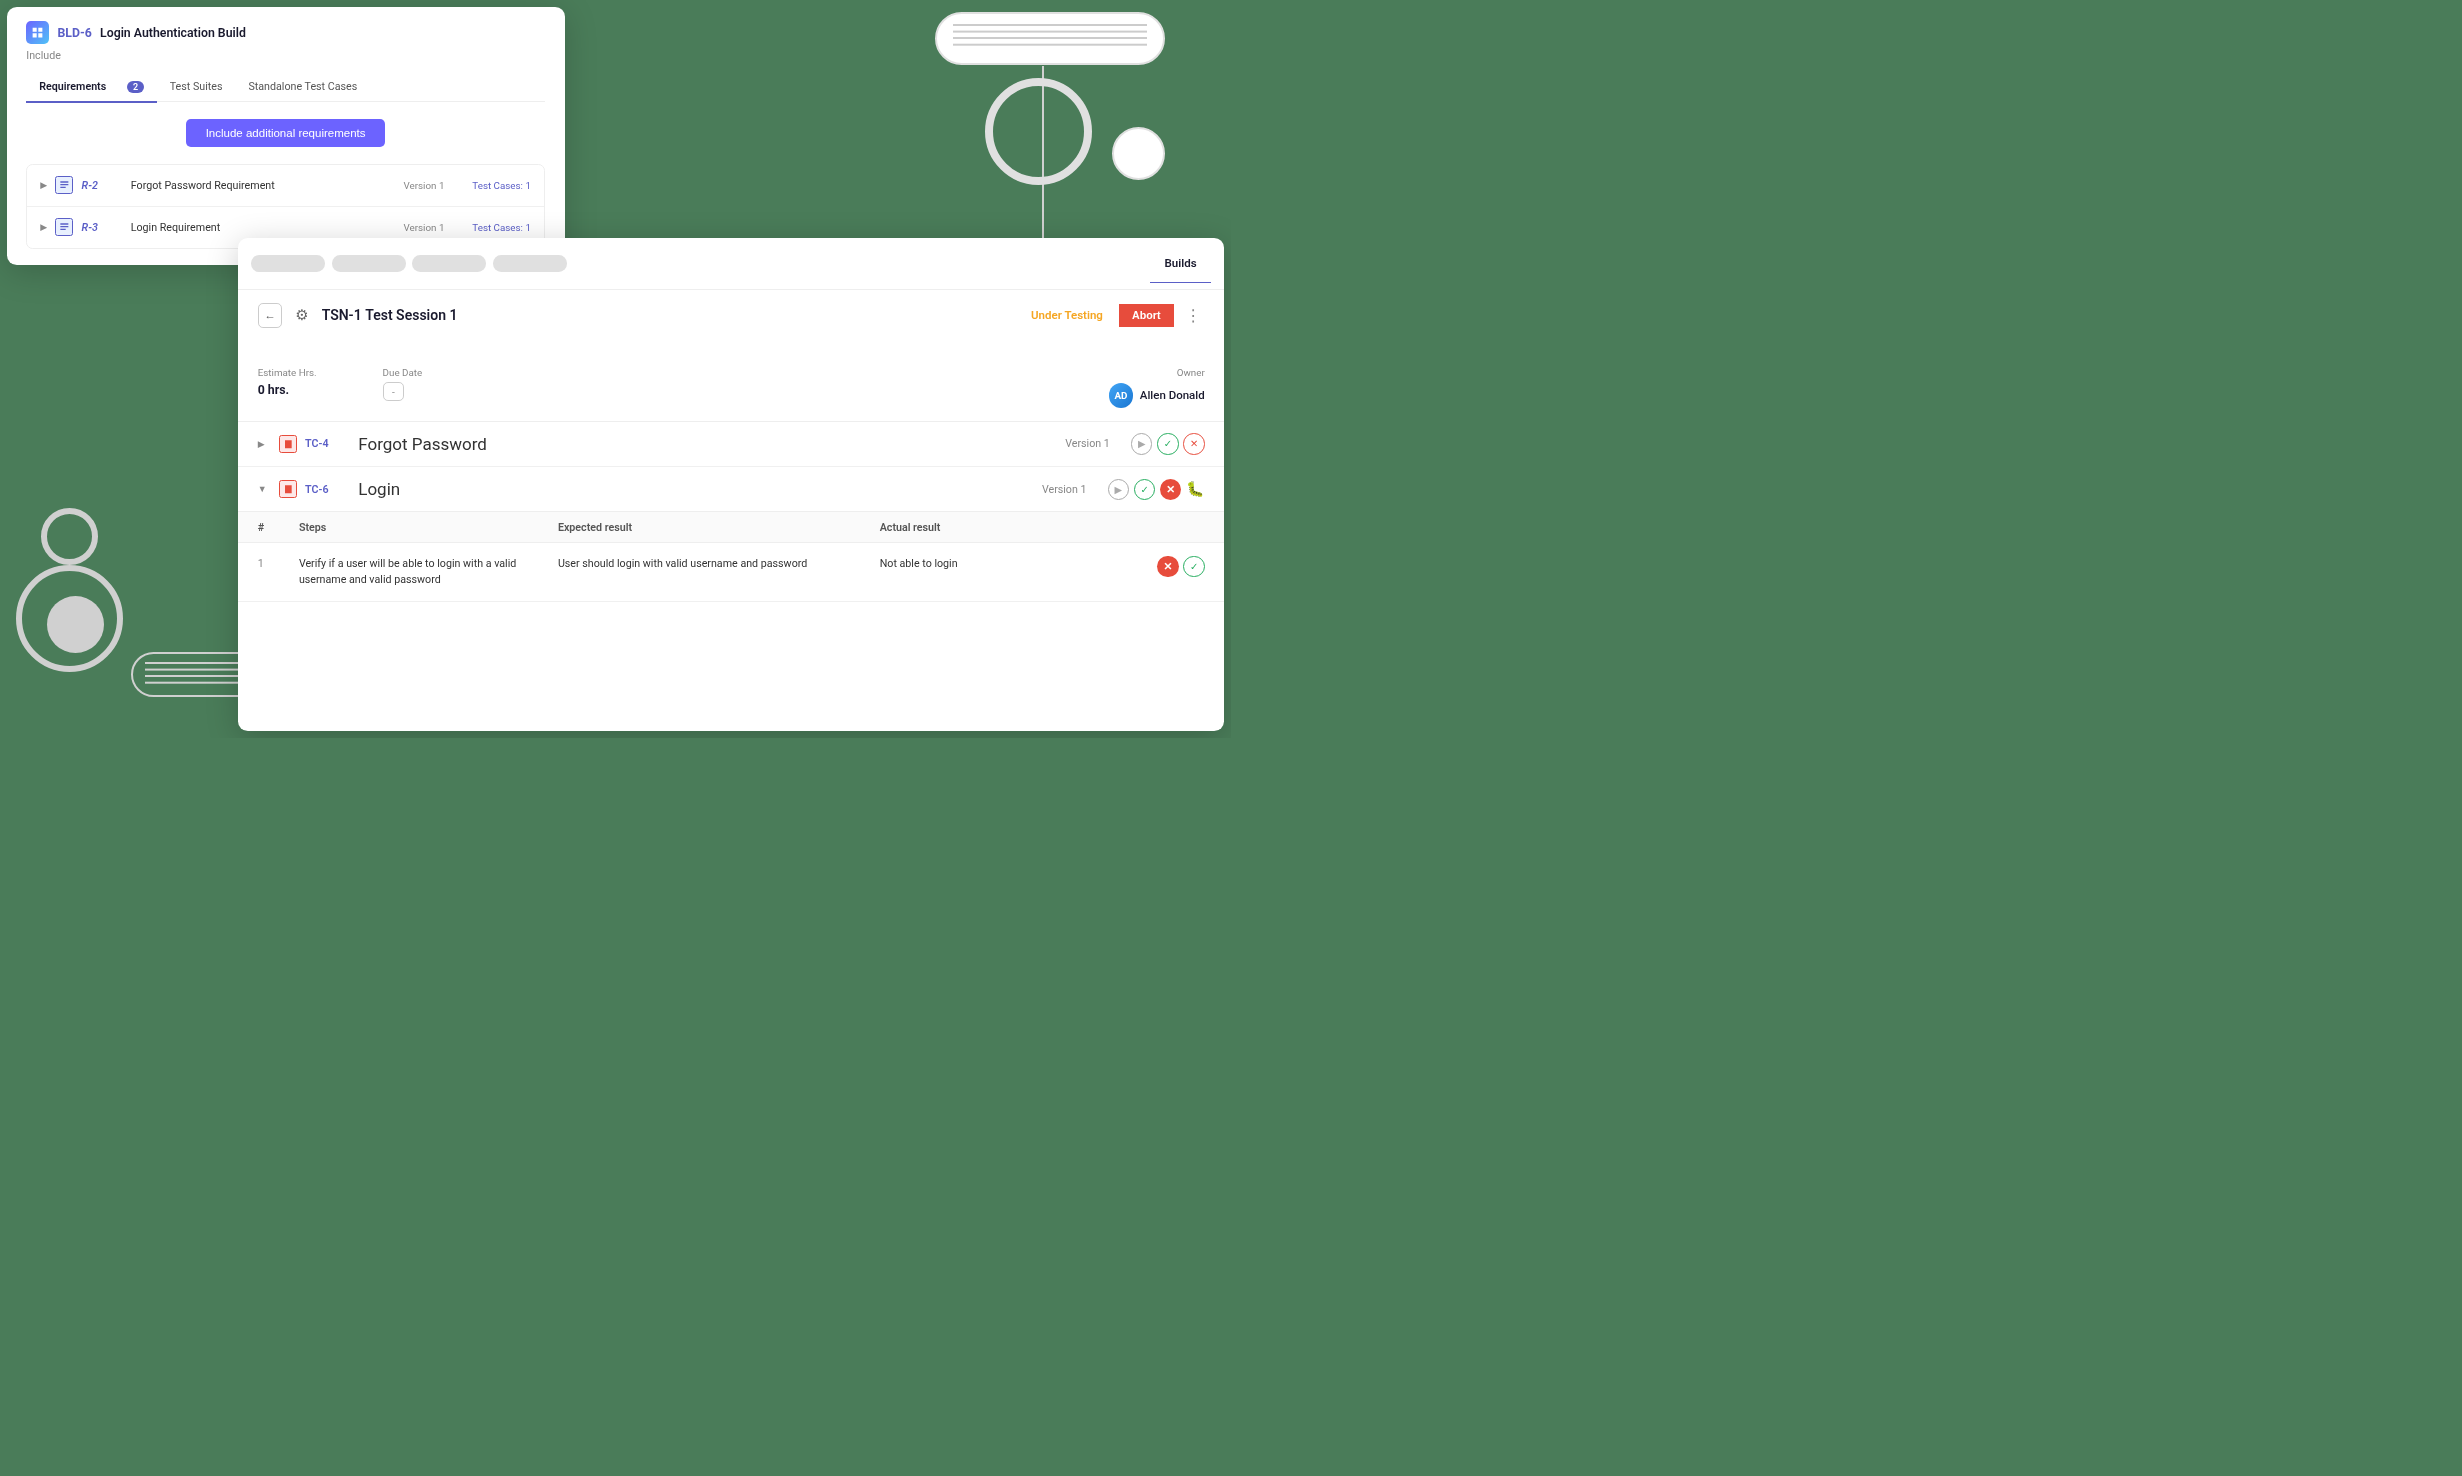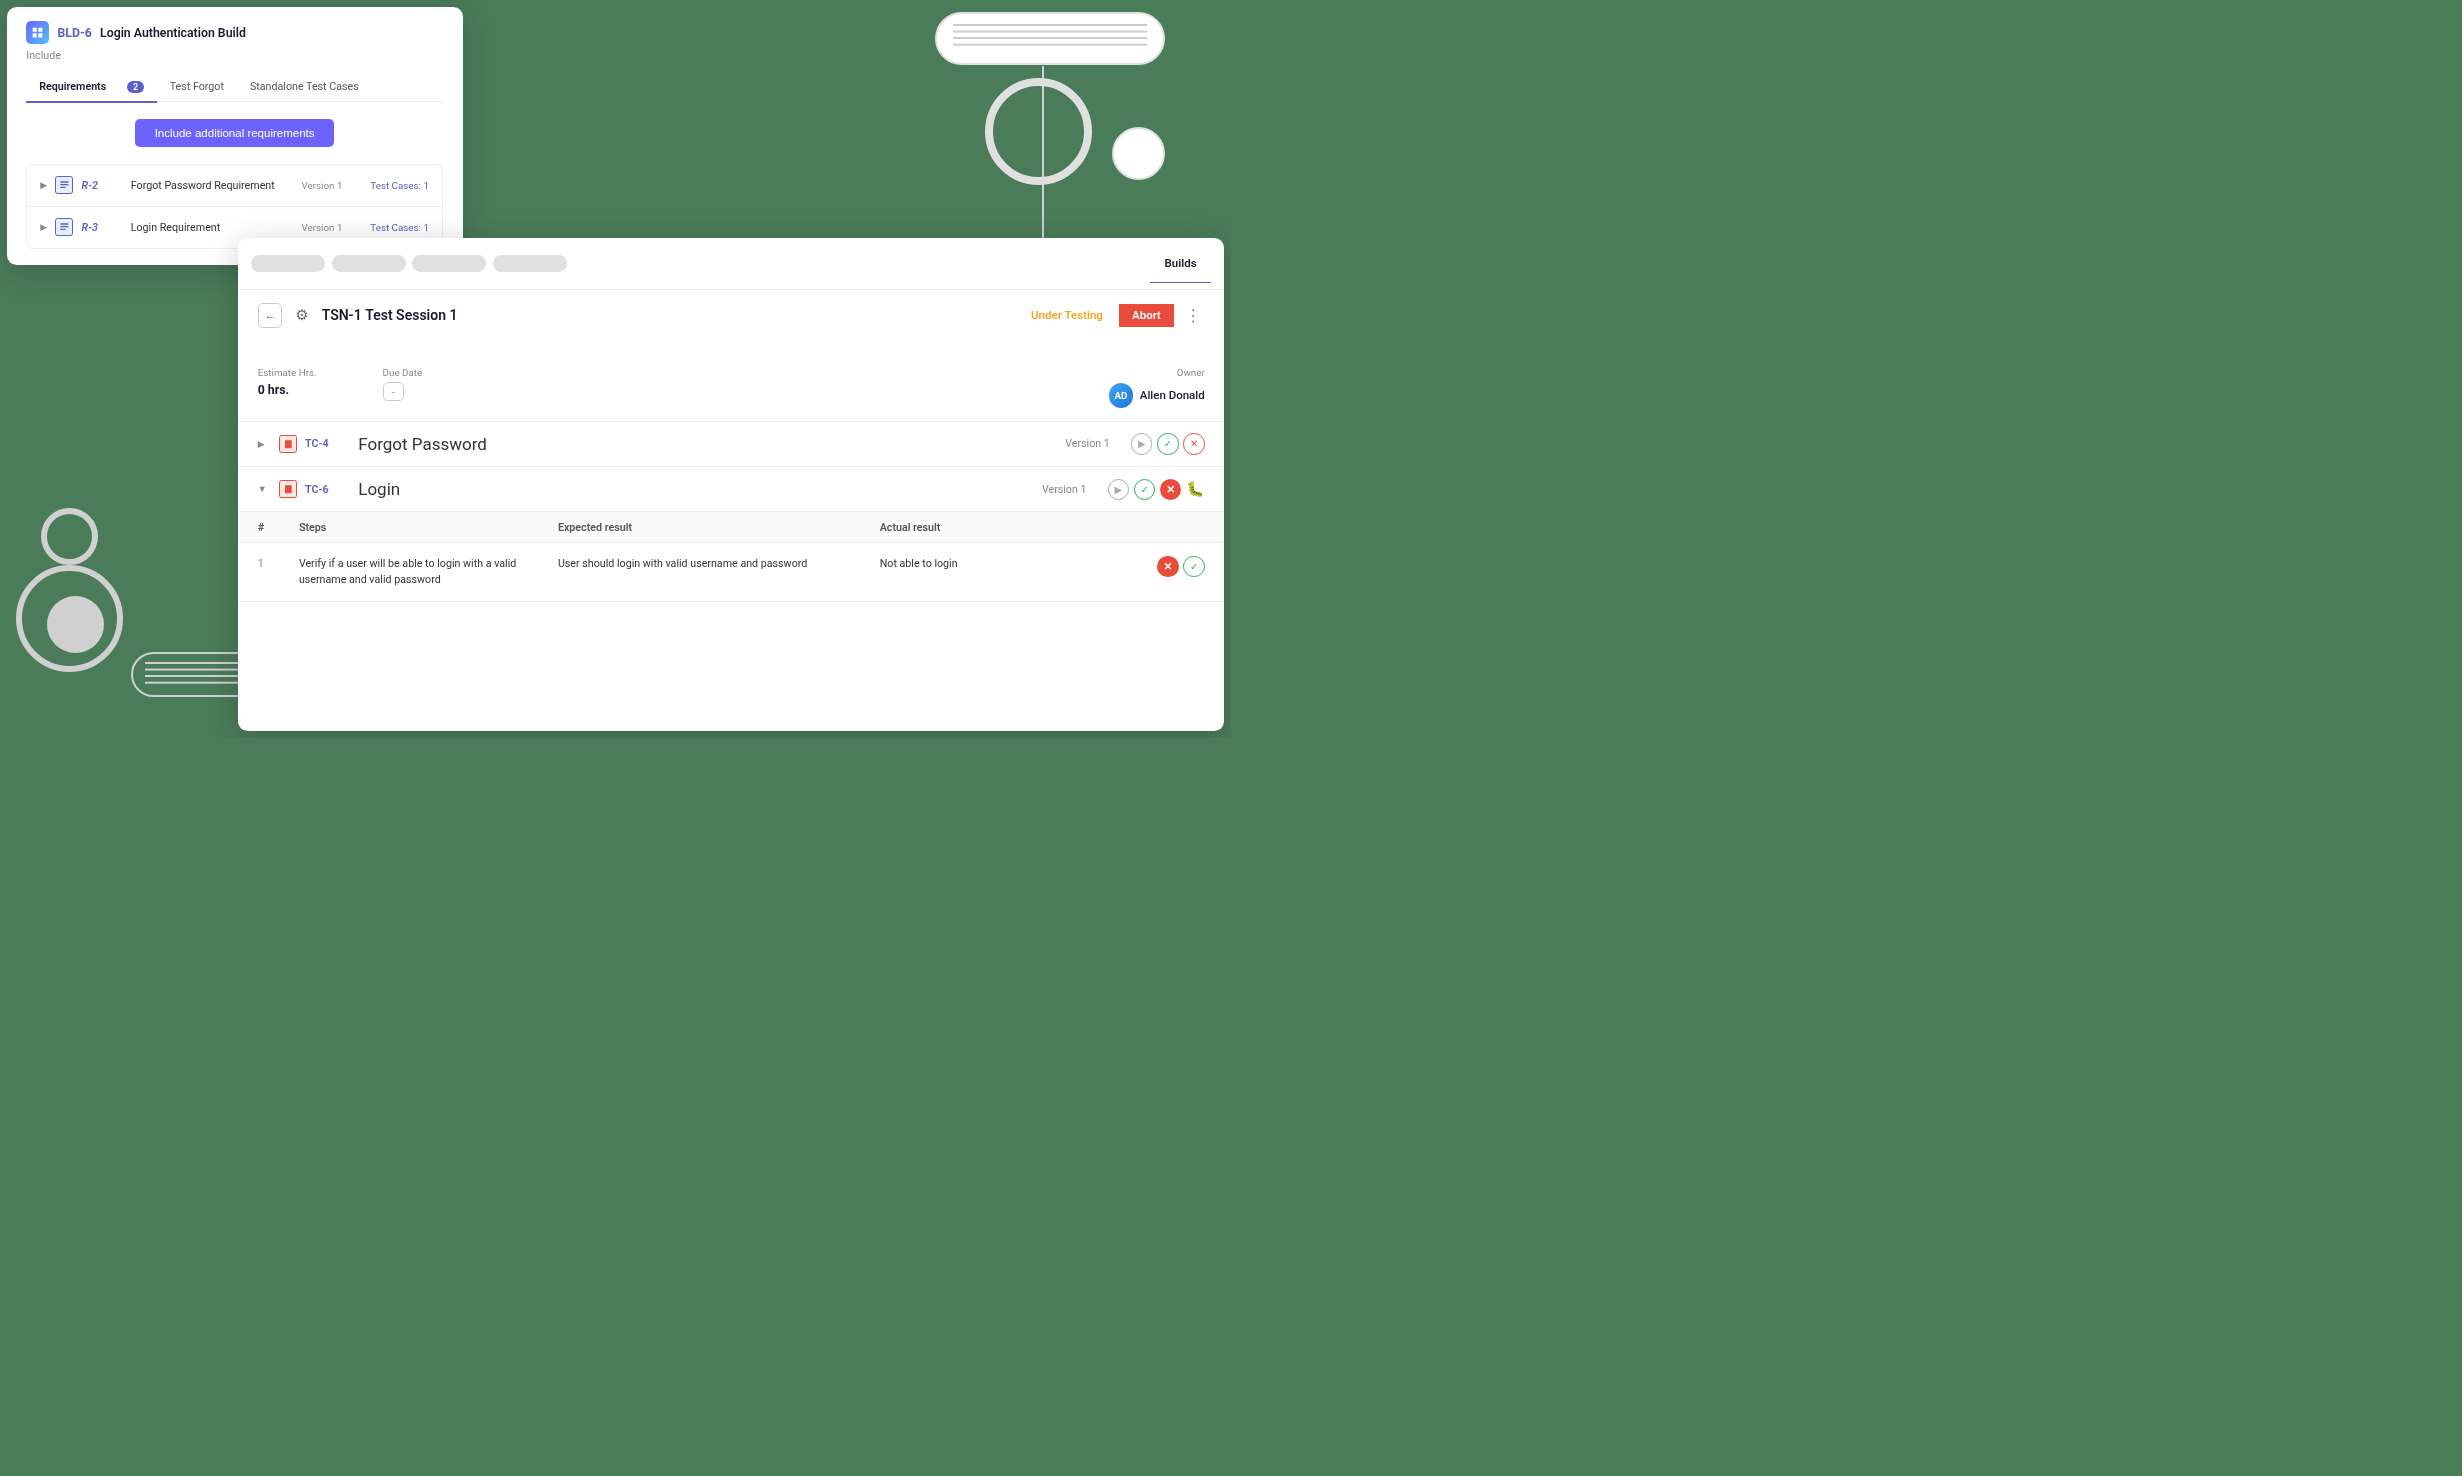--- a/index.html
+++ b/index.html
@@ -122,21 +122,21 @@
       width: 2.5px;
       height: 230px;
       background: #d0d0d0;
     }
 
     
     .modal-build {
       position: absolute;
       top: 6.6px;
       left: 6.6px;
-      width: 456px;
+      width: 558px;
       background: white;
       border-radius: 9.8px;
       box-shadow: 0 6.6px 33px rgba(0,0,0,0.18);
       overflow: hidden;
       z-index: 10;
     }
     .modal-build-header {
       padding: 14.8px 19.7px 0;
     }
     .modal-build-title-row {
@@ -601,21 +601,21 @@
       <span class="build-id">BLD-6</span>
       <span class="build-title">Login Authentication Build</span>
     </div>
     <div class="build-version">Include</div>
     <div class="modal-tabs">
       <div class="tab-item active">
         <span>Requirements</span>
         <span class="tab-badge">2</span>
       </div>
       <div class="tab-item">
-        <span>Test Forgot</span>
+        <span>Test Suites</span>
       </div>
       <div class="tab-item">
         <span>Standalone Test Cases</span>
       </div>
     </div>
   </div>
   <div class="modal-build-body">
     <button class="include-btn">Include additional requirements</button>
     <div class="req-table">
 

